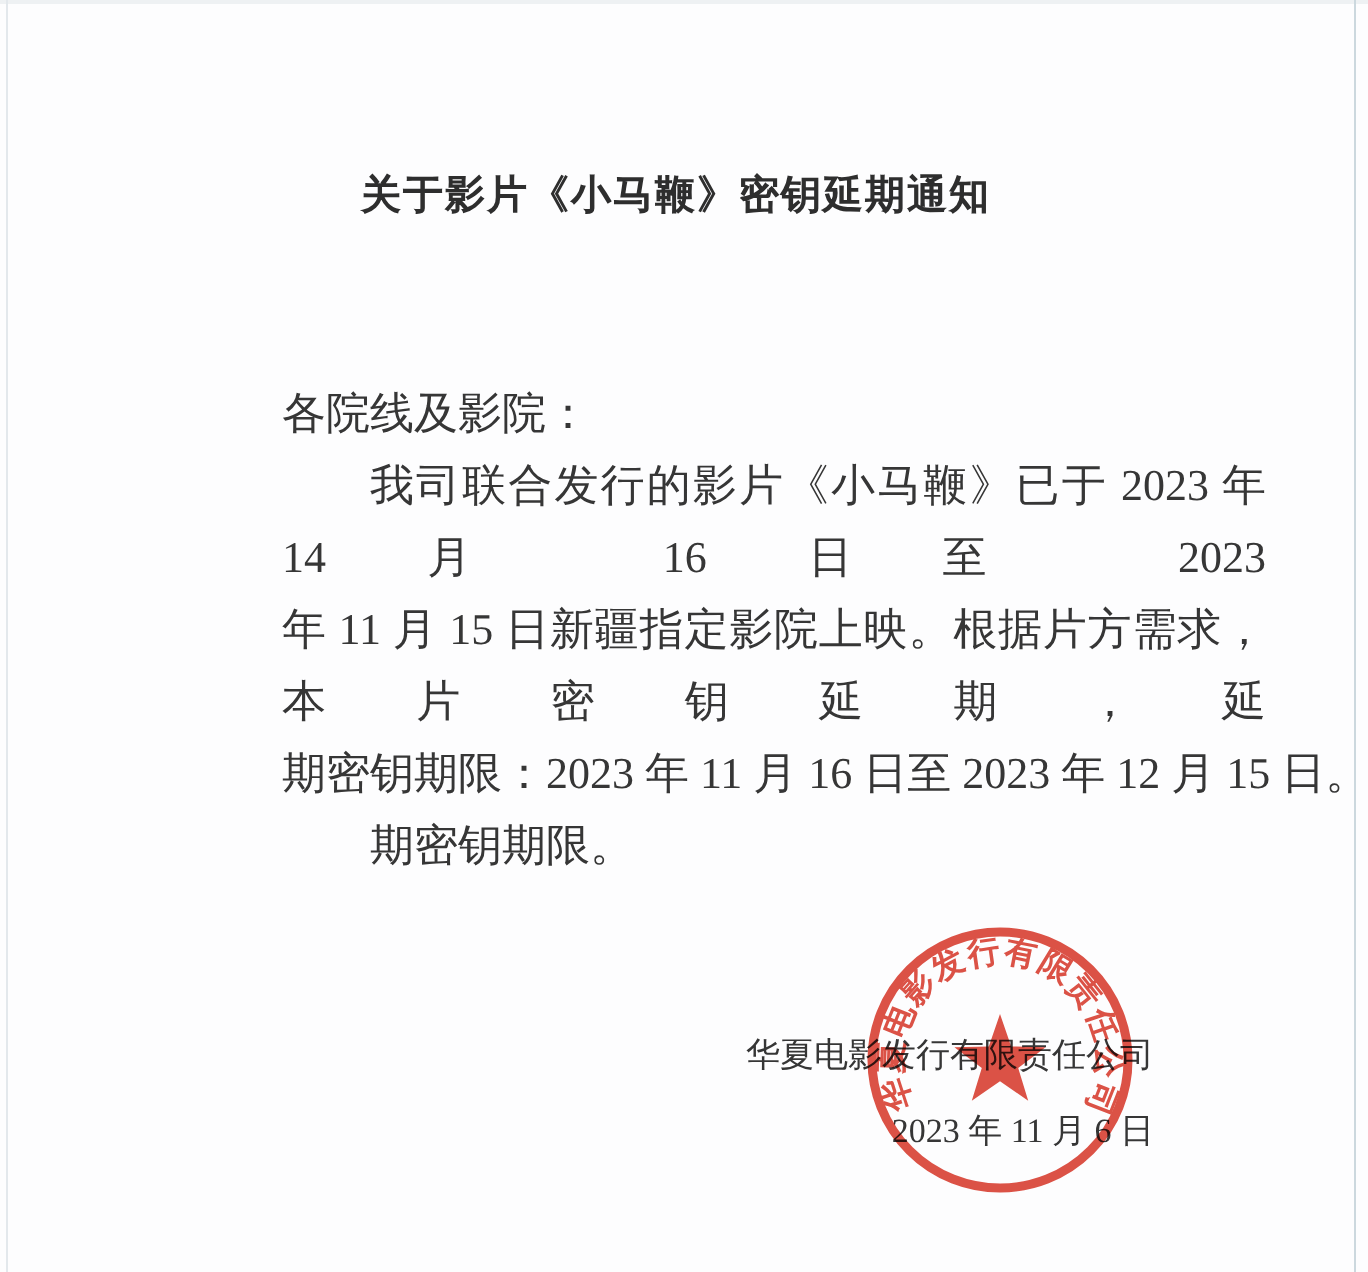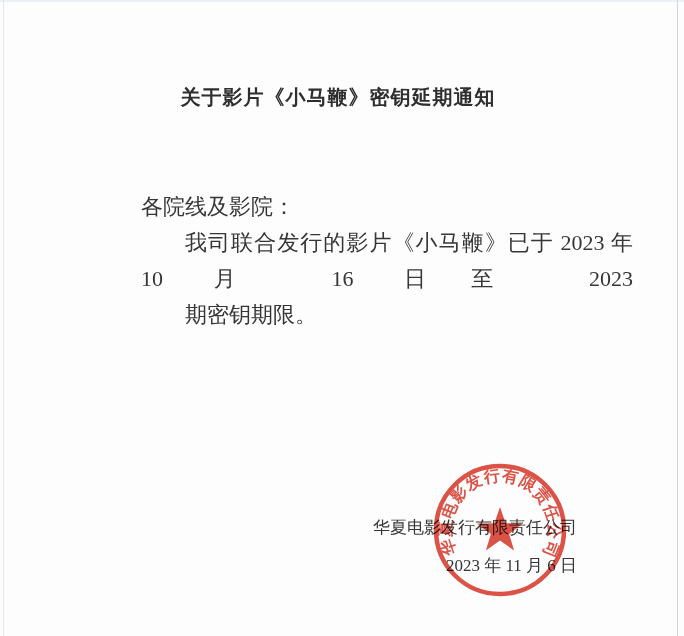--- a/index.html
+++ b/index.html
@@ -79,21 +79,23 @@
 <div class="page">
 
   <div class="edge edge-top"></div>
   <div class="edge edge-left"></div>
   <div class="edge edge-right"></div>
 
   <h1 class="title">关于影片《小马鞭》密钥延期通知</h1>
 
   <div class="body-block">
     <div class="line">各院线及影院：</div>
-    <div class="just indent">我司联合发行的影片《小马鞭》已于 2023 年 10 月 16 日至 2023</div>
+    <div class="just indent">我司联合发行的影片《小马鞭》已于 2023 年 14 月 16 日至 2023</div>
+    <div class="just">年 11 月 15 日新疆指定影院上映。根据片方需求，本片密钥延期，延</div>
+    <div class="line">期密钥期限：2023 年 11 月 16 日至 2023 年 12 月 15 日。</div>
     <div class="line indent">期密钥期限。</div>
   </div>
 
   <div class="sign-block">
     <div>华夏电影发行有限责任公司</div>
     <div>2023 年 11 月 6 日</div>
   </div>
 
   <svg class="stamp" width="162" height="162" viewBox="0 0 162 162">
     <circle cx="81" cy="81" r="64" fill="none" stroke="#d8382a" stroke-width="4.5"></circle>

